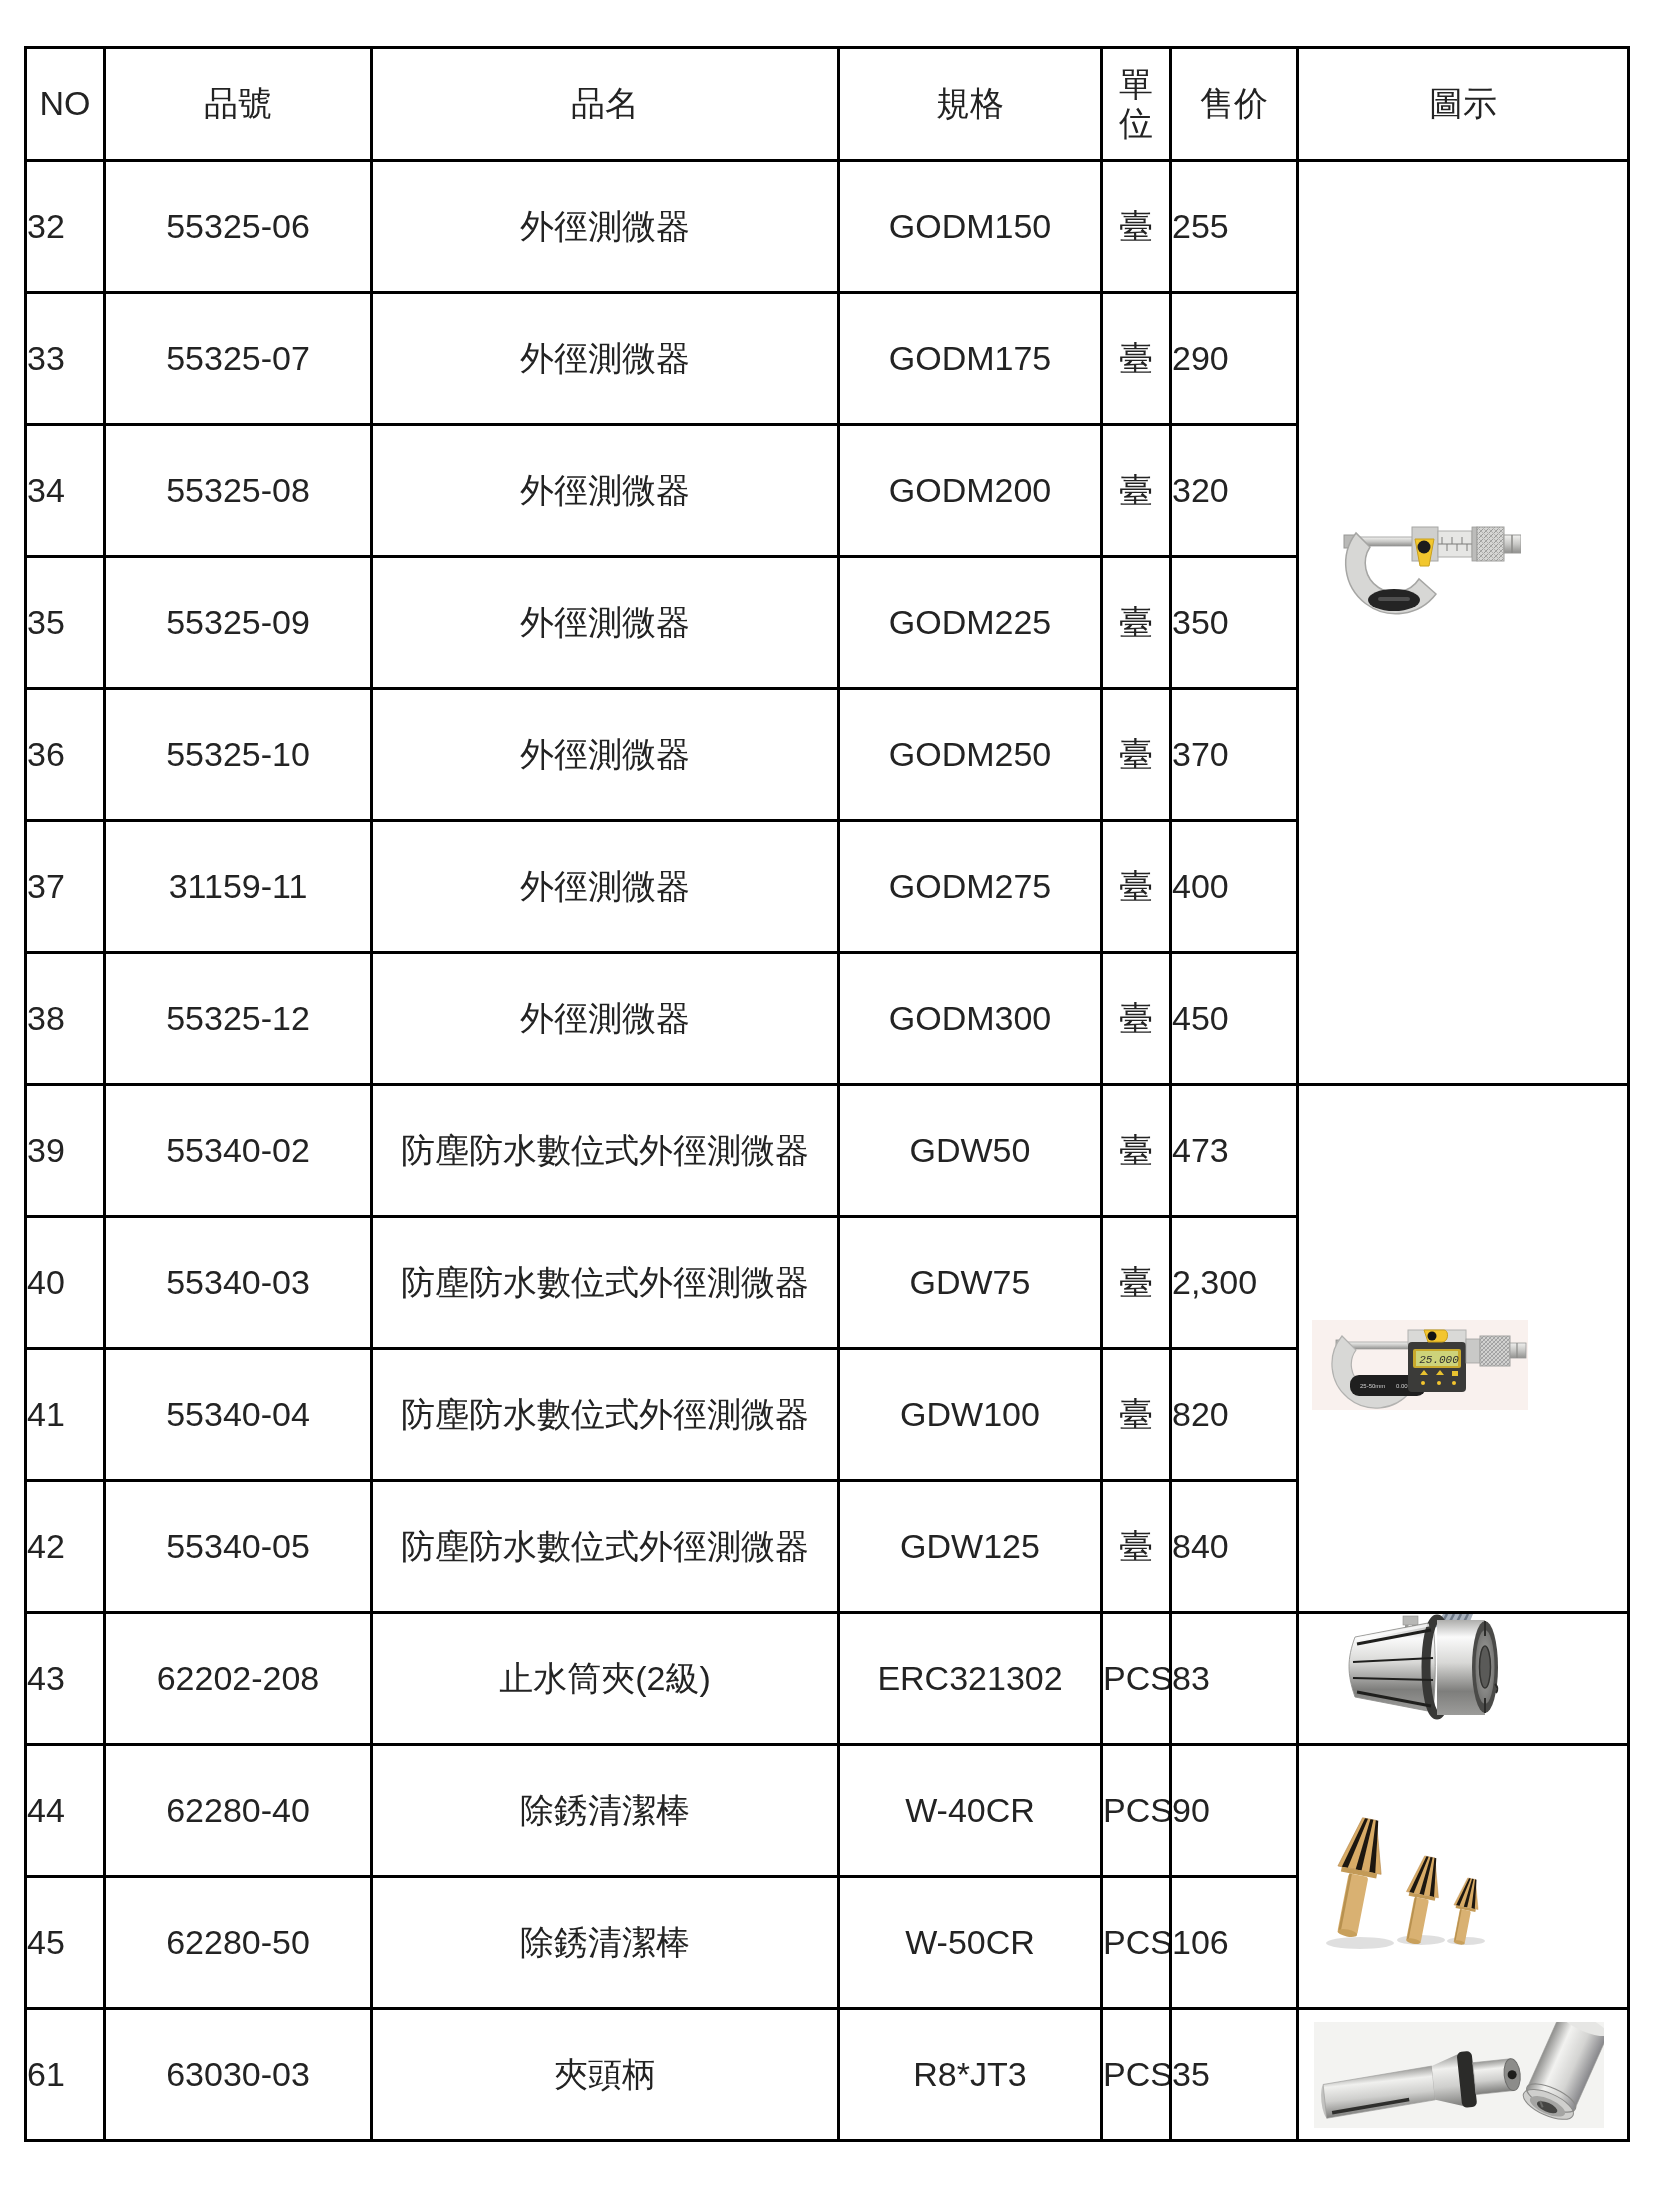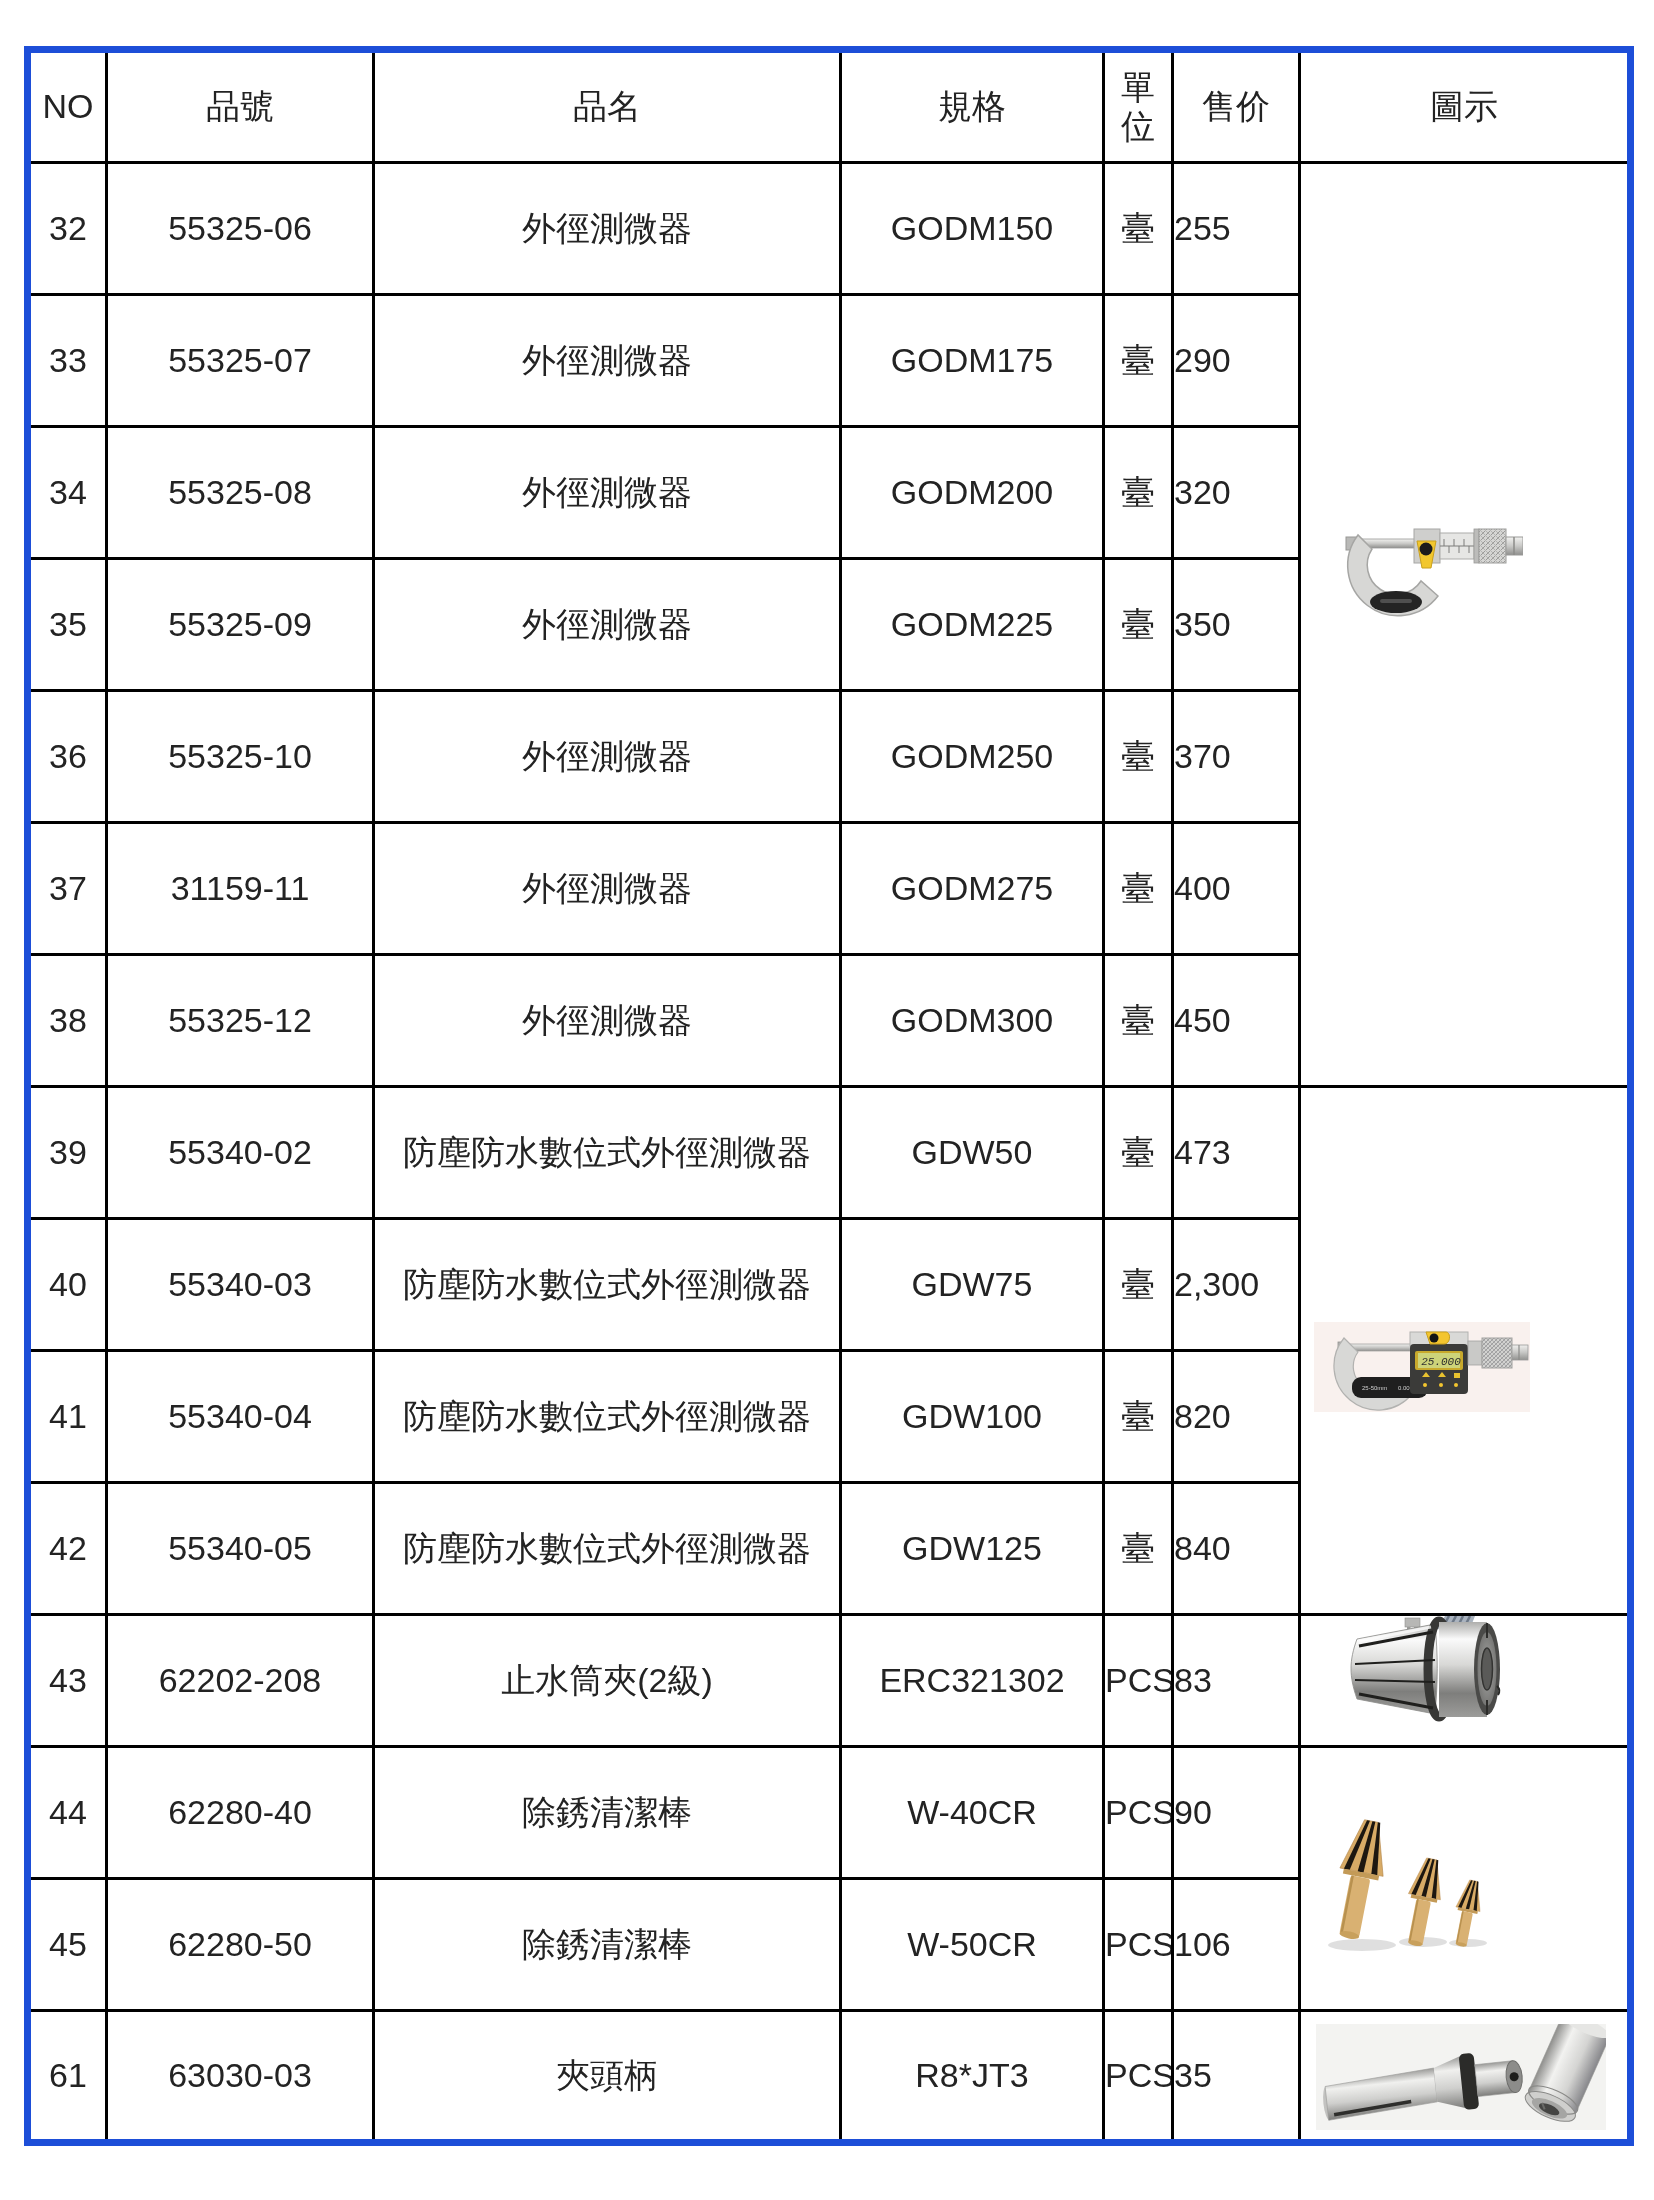--- a/index.html
+++ b/index.html
@@ -4,32 +4,32 @@
 <style>
   html,body{margin:0;padding:0;background:#fff;}
   body{
     width:1654px;height:2200px;position:relative;
     font-family:"Liberation Sans","DejaVu Sans",sans-serif;
     color:#232323;
   }
   .sheet{position:absolute;left:24px;top:46px;}
   table.price{
     border-collapse:collapse;table-layout:fixed;width:1603px;
-    border:7px solid #1d4ed8;
+    border:1px solid #1d4ed8;
   }
   table.price th,table.price td{
     border:3px solid #000;
     font-size:34px;font-weight:400;line-height:1.15;
     vertical-align:middle;overflow:hidden;
     padding:0;
   }
   thead tr{height:113px;}
   tr.data-row{height:132px;}
   th{text-align:center;font-weight:400;}
-  td.c-no{text-align:center;}
+  td.c-no{text-align:left;}
   td.c-item,td.c-name,td.c-spec{text-align:center;padding-left:6px;}
   td.c-unit{text-align:center;}
   td.c-price{padding-right:24px;}
   td.c-pic{padding:0;position:relative;background:#fff;}
   td.c-pic .ph{position:absolute;}
   svg{display:block;}
 </style>
 </head>
 <body>
 

